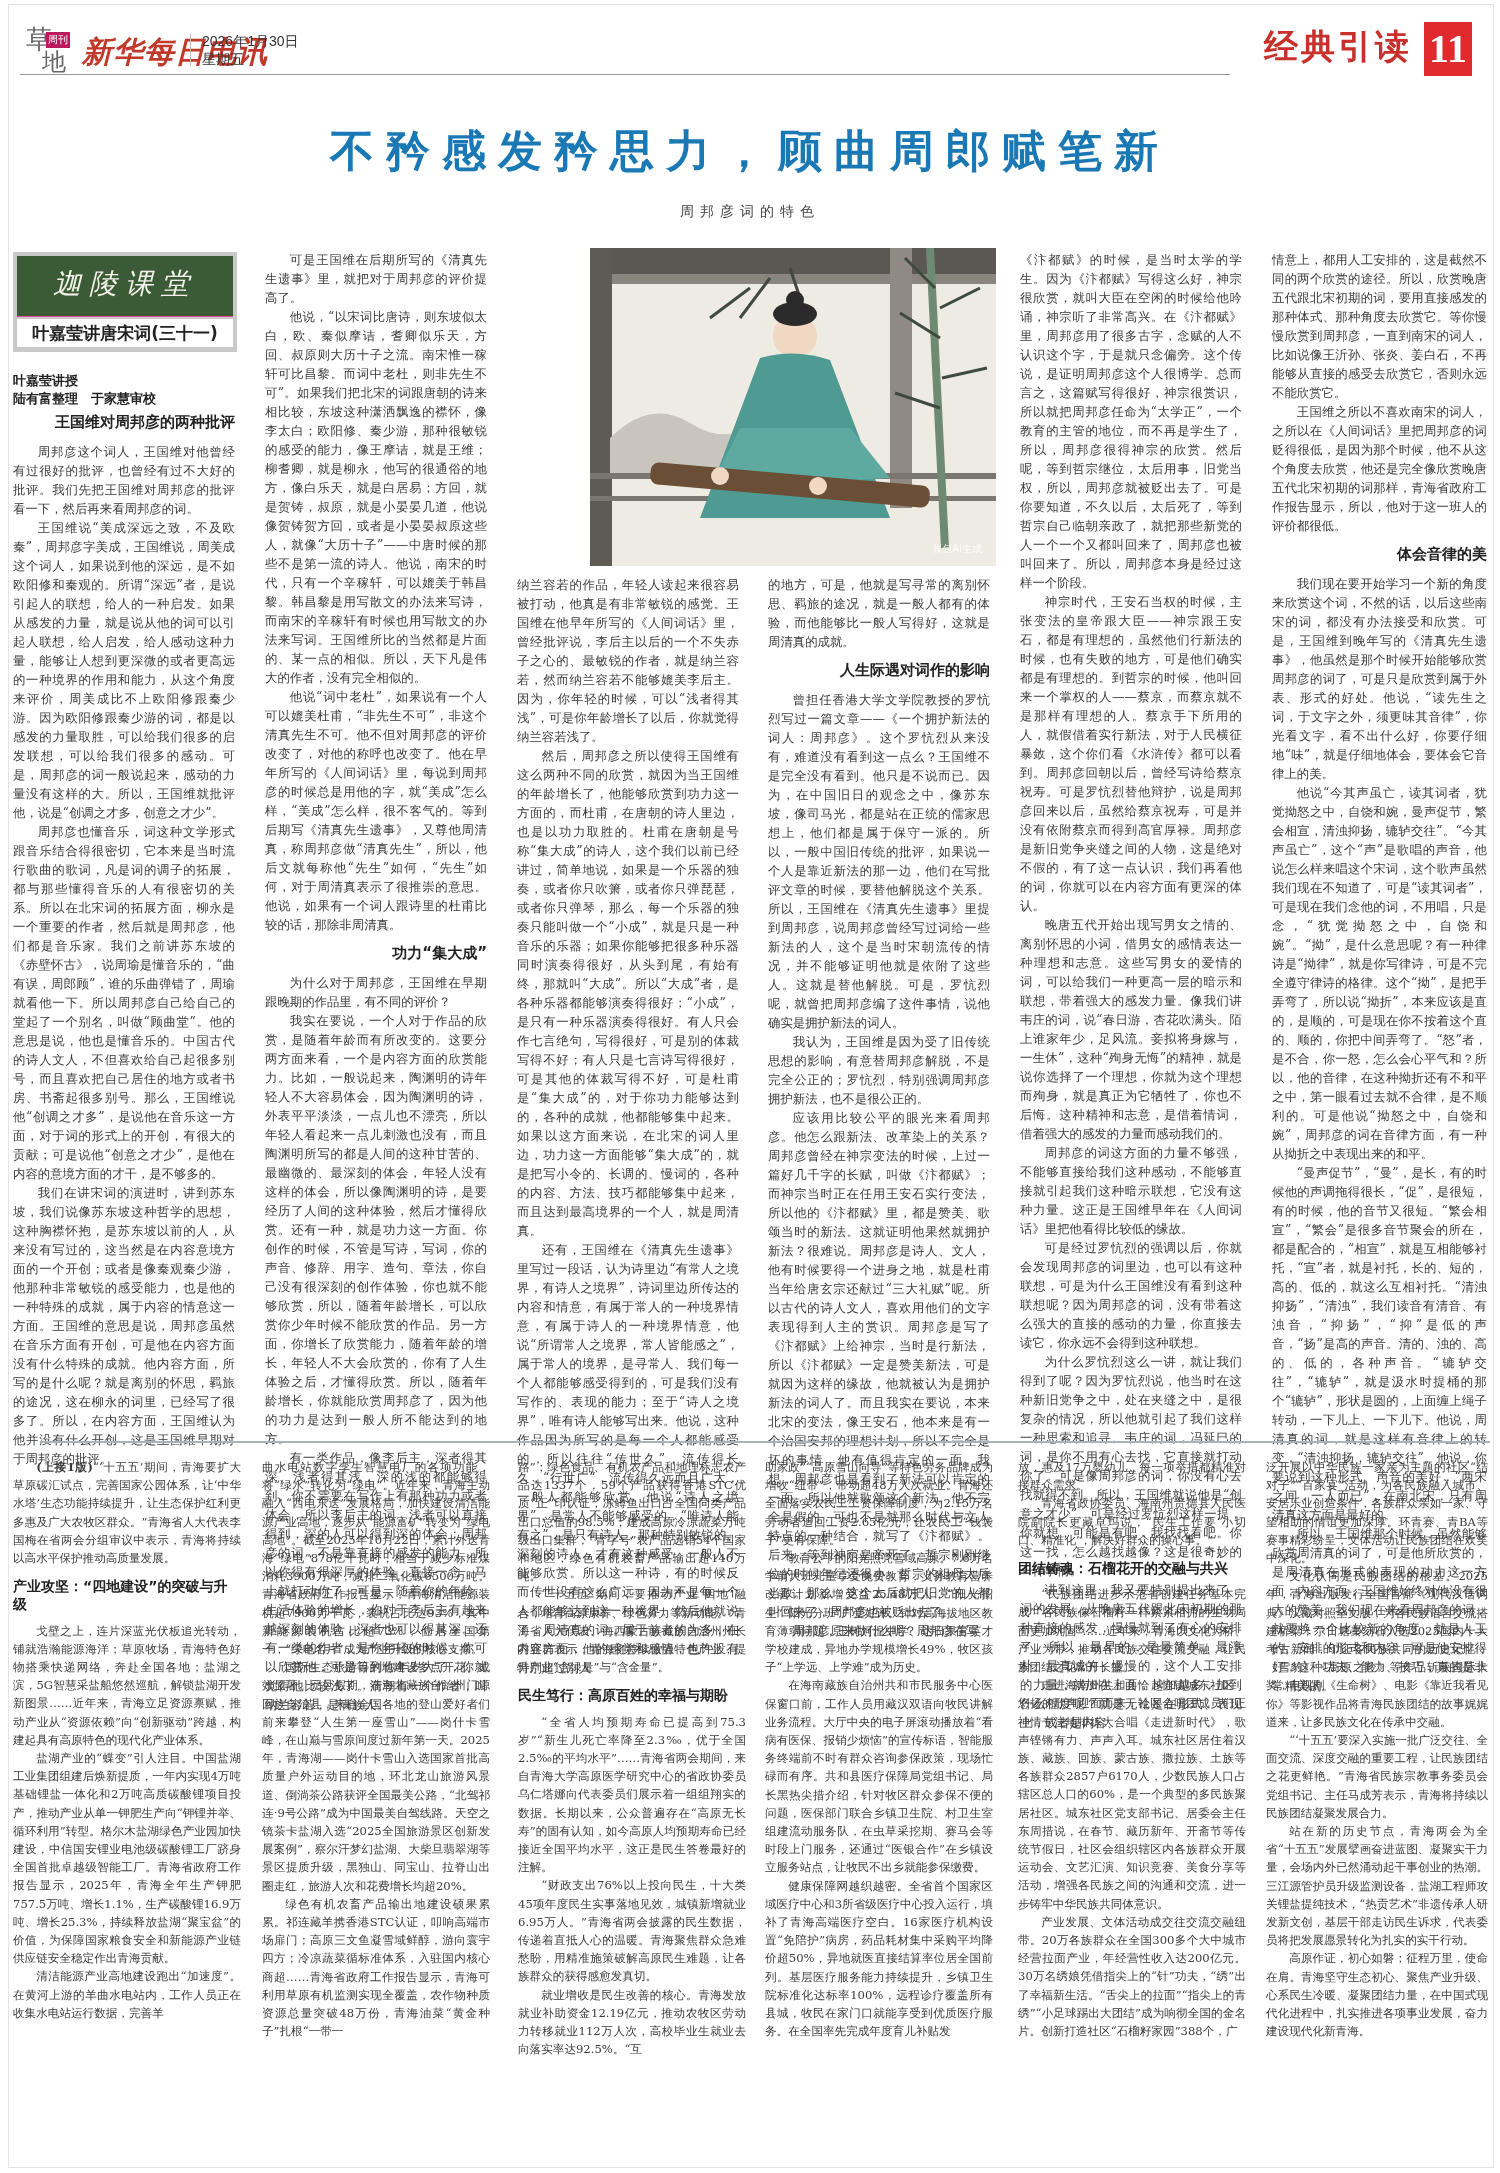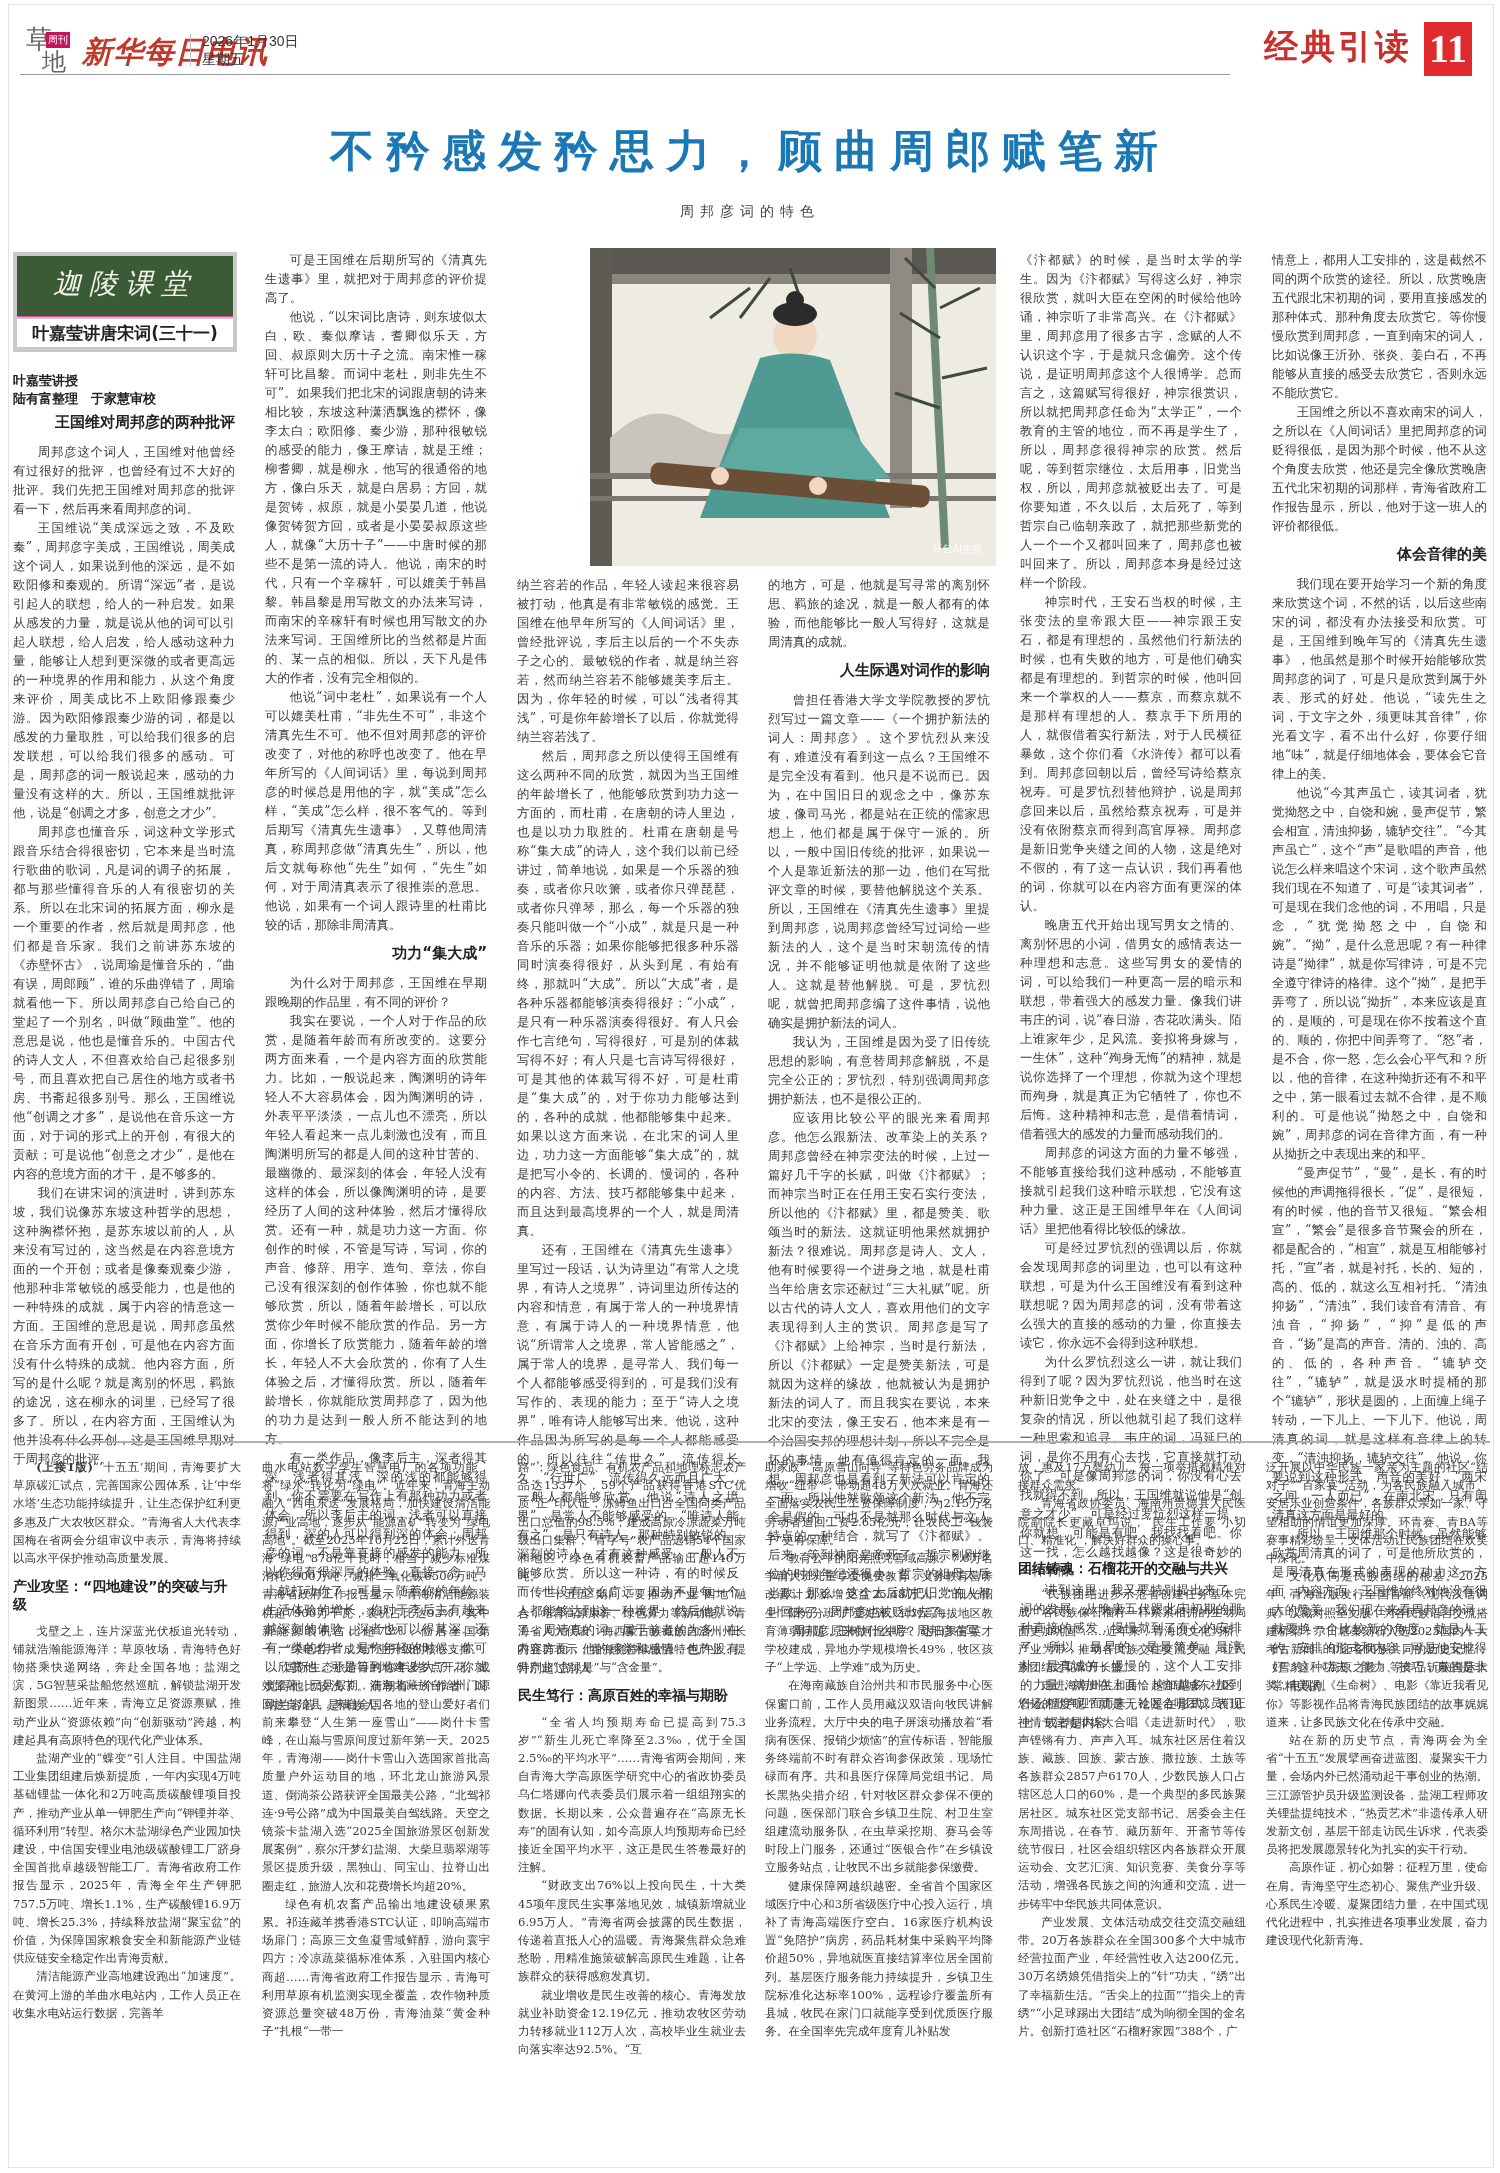--- a/index.html
+++ b/index.html
@@ -187,15 +187,16 @@
   <p>青海省政协委员、海南州贵德县人民医院副院长更藏卓玛说，“民生工作要‘小切口、精准化’，解决好群众的操心事。”</p>
   <h3>团结铸魂：石榴花开的交融与共兴</h3>
   <p>“民族团结进步示范省创建任务基本完成”“各民族像石榴籽一样紧紧相拥的生动局面更加巩固”……近年来，青海以文化为桥、产业为带，推动各民族交往交流交融，让民族团结之花常开长盛。</p>
   <p>走进海南州共和县恰卜恰镇城东社区，悠扬的歌声迎面而来，社区合唱团成员们正神情专注地排练大合唱《走进新时代》，歌声铿锵有力、声声入耳。城东社区居住着汉族、藏族、回族、蒙古族、撒拉族、土族等各族群众2857户6170人，少数民族人口占辖区总人口的60%，是一个典型的多民族聚居社区。城东社区党支部书记、居委会主任东周措说，在春节、藏历新年、开斋节等传统节假日，社区会组织辖区内各族群众开展运动会、文艺汇演、知识竞赛、美食分享等活动，增强各民族之间的沟通和交流，进一步铸牢中华民族共同体意识。</p>
   <p>产业发展、文体活动成交往交流交融纽带。20万各族群众在全国300多个大中城市经营拉面产业，年经营性收入达200亿元。30万名绣娘凭借指尖上的“针”功夫，“绣”出了幸福新生活。“舌尖上的拉面”“指尖上的青绣”“小足球踢出大团结”成为响彻全国的金名片。创新打造社区“石榴籽家园”388个，广</p>
 </div>
 
 <div class="col col2" style="left:1266px; top:1458px; width:222px;">
   <p style="text-indent:0;">泛开展以中华民族一家亲为主题的社区“结对子”“百家宴”活动，为各民族融入城市、安居乐业创造条件，各族群众亲如一家、守望相助的情谊更加深厚。环青赛、青BA等赛事精彩纷呈，文体活动让民族团结在欢笑中深化。</p>
   <p>文化认同是民族团结的根基。2025年，青海出版发行全国首部《现代汉语词典》汉藏对照全文版，为各民族语言交流搭建桥梁；尕日塘秦刻石入选2025国内十大考古新闻，印证各民族共同的历史记忆；《雪豹》《高原之羚》等作品斩获国际大奖，电视剧《生命树》、电影《靠近我看见你》等影视作品将青海民族团结的故事娓娓道来，让多民族文化在传承中交融。</p>
+  <p>“‘十五五’要深入实施一批广泛交往、全面交流、深度交融的重要工程，让民族团结之花更鲜艳。”青海省民族宗教事务委员会党组书记、主任马成芳表示，青海将持续以民族团结凝聚发展合力。</p>
   <p>站在新的历史节点，青海两会为全省“十五五”发展擘画奋进蓝图、凝聚实干力量，会场内外已然涌动起干事创业的热潮。三江源管护员升级监测设备，盐湖工程师攻关锂盐提纯技术，“热贡艺术”非遗传承人研发新文创，基层干部走访民生诉求，代表委员将把发展愿景转化为扎实的实干行动。</p>
   <p>高原作证，初心如磐；征程万里，使命在肩。青海坚守生态初心、聚焦产业升级、心系民生冷暖、凝聚团结力量，在中国式现代化进程中，扎实推进各项事业发展，奋力建设现代化新青海。</p>
 </div>
 
 </body></html>

